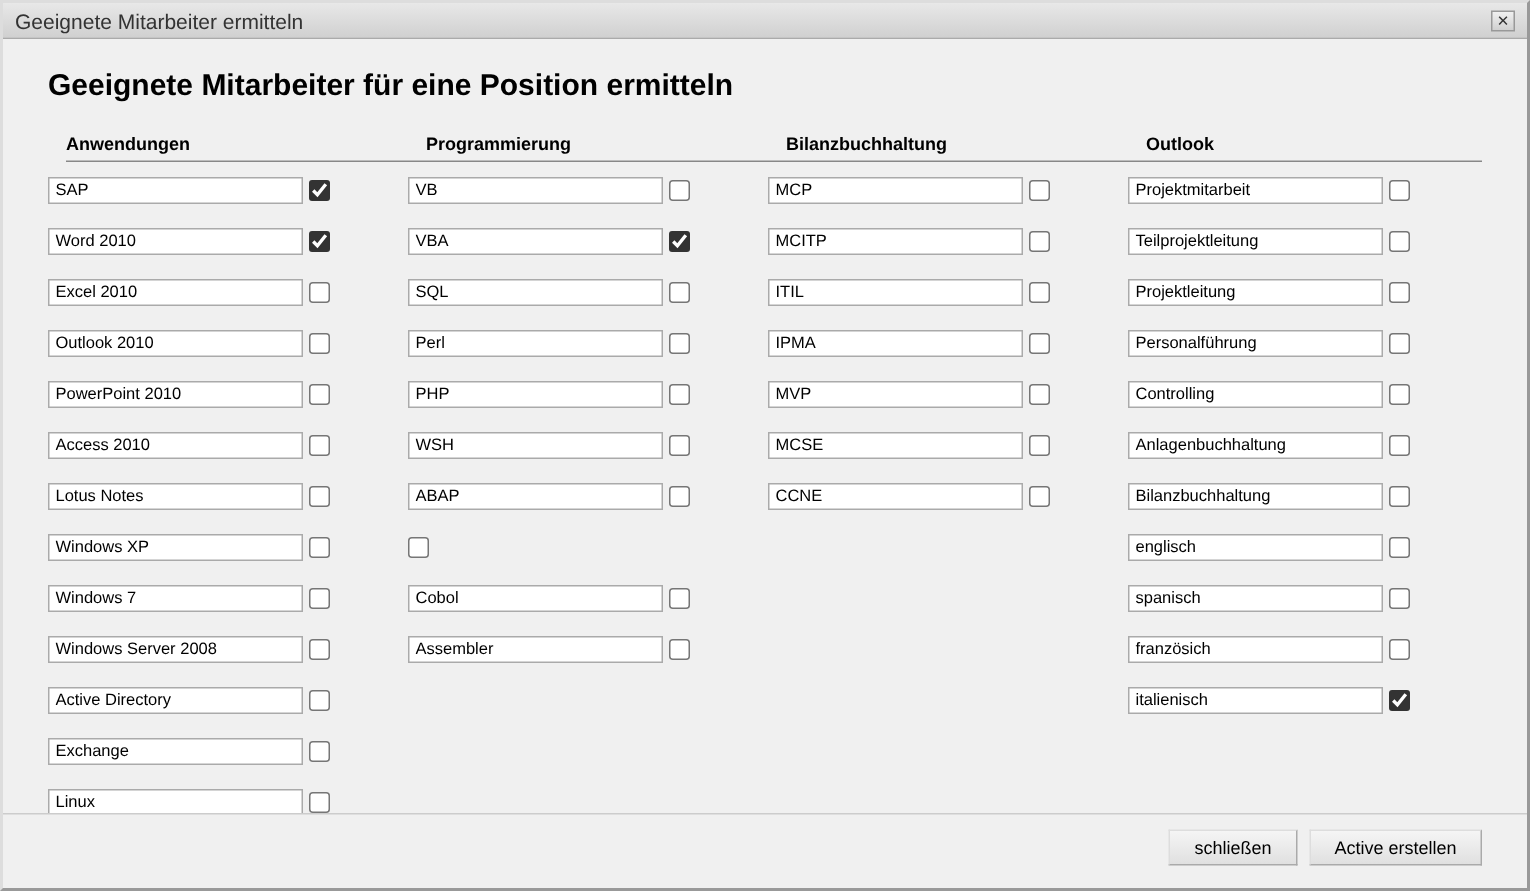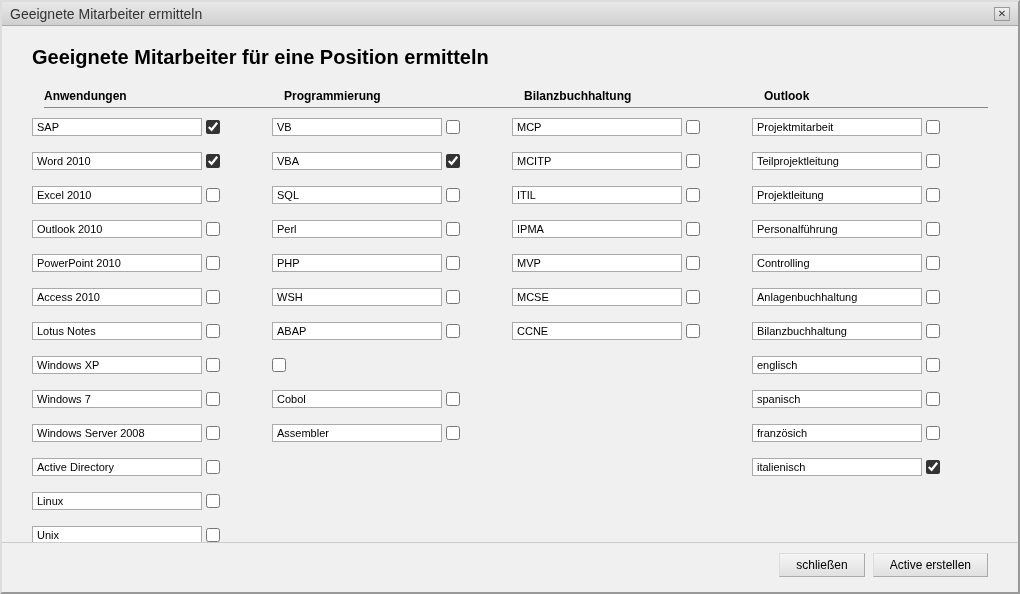--- a/index.html
+++ b/index.html
@@ -185,20 +185,24 @@
           </div>
           <div class="row-item">
             <input type="text" class="item-input" readonly="" value="Windows Server 2008" style="">
             <input type="checkbox" class="item-checkbox" style="">
           </div>
           <div class="row-item">
             <input type="text" class="item-input" readonly="" value="Active Directory" style="">
             <input type="checkbox" class="item-checkbox" style="">
           </div>
           <div class="row-item">
+            <input type="text" class="item-input" readonly="" value="Exchange" style="">
+            <input type="checkbox" class="item-checkbox" style="">
+          </div>
+          <div class="row-item">
             <input type="text" class="item-input" readonly="" value="Linux" style="">
             <input type="checkbox" class="item-checkbox" style="">
           </div>
           <div class="row-item">
             <input type="text" class="item-input" readonly="" value="Unix" style="">
             <input type="checkbox" class="item-checkbox" style="">
           </div>
         </div>
 
       <div class="column" id="col-1">

